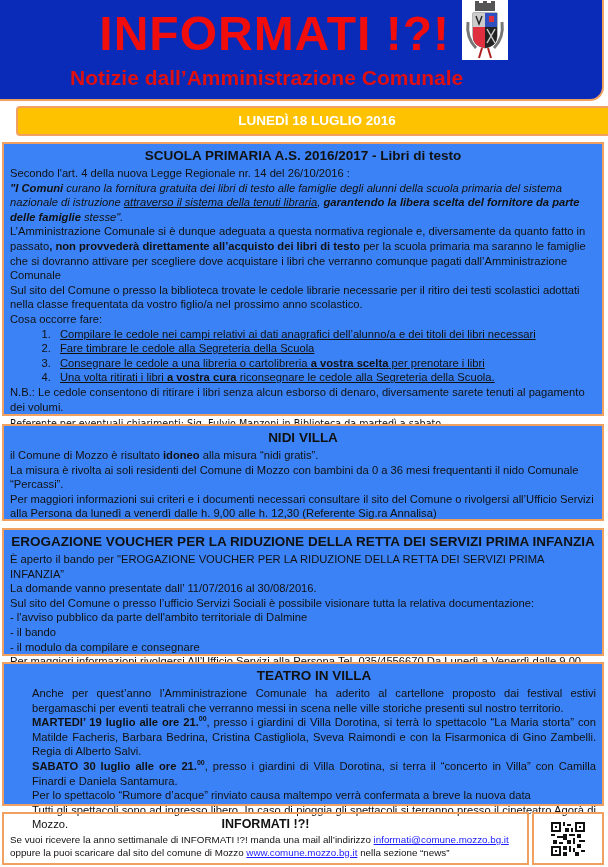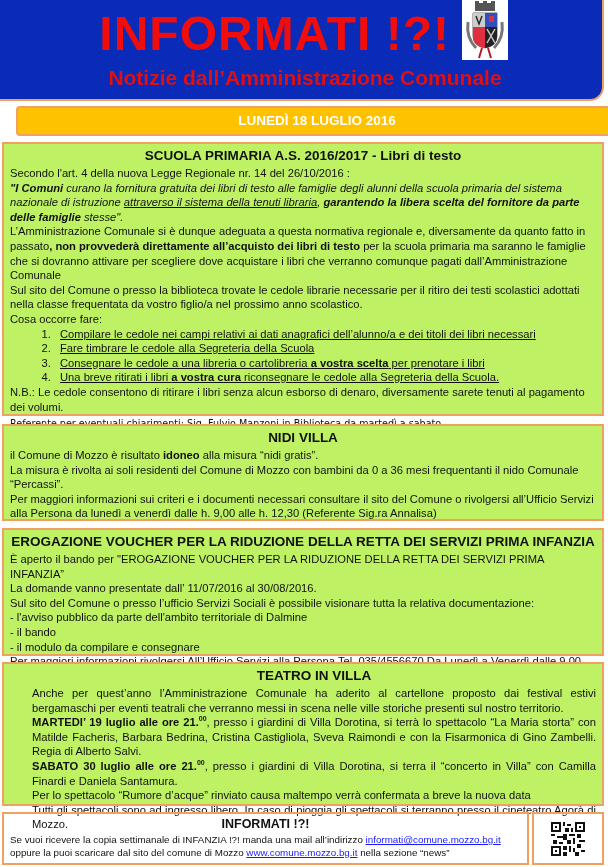--- a/index.html
+++ b/index.html
@@ -13,36 +13,36 @@
     background: #0a2ab8; border-bottom-right-radius: 14px;
     border-right: 2px solid #f0a060; border-bottom: 2px solid #f0a060;
     box-sizing: border-box;
   }
   .header .title {
     position: absolute; left: 0; width: 450px; top: 8px; text-align: right;
     color: #f20d0d; font-weight: bold; font-size: 48px; letter-spacing: 1px;
     font-family: "Liberation Sans", sans-serif; line-height: 52px;
   }
   .header .subtitle {
-    position: absolute; left: 70px; top: 66px; width: 470px; text-align: center;
+    position: absolute; left: 70px; top: 66px; width: 470px; text-align: left;
     color: #e01010; font-weight: bold; font-size: 21px;
     font-family: "Liberation Sans", sans-serif;
   }
   .crest {
     position: absolute; left: 462px; top: 0; width: 46px; height: 60px; background: #fff;
   }
   .crest svg { width: 46px; height: 60px; }
   .date-bar {
     position: absolute; left: 16px; top: 106px; width: 602px; height: 30px;
     background: #ffc200; border: 2px solid #f0a060; border-radius: 4px; box-sizing: border-box;
     text-align: center; color: #ffffff; font-weight: bold; font-size: 13.5px; line-height: 26px;
   }
   .section {
     position: absolute; left: 2px; width: 602px; box-sizing: border-box;
-    border: 2px solid #f0a060; background: #bef264; padding: 3px 6px 2px 6px;
+    border: 2px solid #f0a060; background: #3b82f6; padding: 3px 6px 2px 6px;
     font-size: 11.2px; line-height: 14.6px;
   }
   .section h2 {
     margin: 0 0 2px 0; text-align: center; font-size: 13.5px; font-weight: bold; line-height: 17px;
   }
   .section p { margin: 0; }
   .section ol { margin: 0; padding-left: 44px; }
   .section ol li { padding-left: 6px; text-decoration: underline; }
   .small { font-family: "DejaVu Sans", sans-serif; font-size: 9.6px; margin-top: 3px !important; }
   .just { text-align: justify; padding-left: 28px; }
@@ -95,21 +95,21 @@
   <p style="font-style:italic;">
     <b>"</b><b>I Comuni</b><span> curano la fornitura gratuita dei libri di testo alle famiglie degli alunni della scuola primaria del sistema nazionale di istruzione </span><u>attraverso il sistema della tenuti libraria</u><span>, </span><b>garantendo la libera scelta del fornitore da parte delle famiglie</b><span> stesse".</span>
   </p>
   <p><span>L’Amministrazione Comunale si è dunque adeguata a questa normativa regionale e, diversamente da quanto fatto in passato</span><b>, non provvederà direttamente all’acquisto dei libri di testo</b><span> per la scuola primaria ma saranno le famiglie che si dovranno attivare per scegliere dove acquistare i libri che verranno comunque pagati dall’Amministrazione Comunale</span></p>
   <p>Sul sito del Comune o presso la biblioteca trovate le cedole librarie necessarie per il ritiro dei testi scolastici adottati nella classe frequentata da vostro figlio/a nel prossimo anno scolastico.</p>
   <p>Cosa occorre fare:</p>
   <ol>
     <li>Compilare le cedole nei campi relativi ai dati anagrafici dell’alunno/a e dei titoli dei libri necessari</li>
     <li>Fare timbrare le cedole alla Segreteria della Scuola</li>
     <li><span>Consegnare le cedole a una libreria o cartolibreria </span><b>a vostra scelta</b><span> per prenotare i libri</span></li>
-    <li><span>Una breve ritirati i libri </span><b>a vostra cura</b><span> riconsegnare le cedole alla Segreteria della Scuola.</span></li>
+    <li><span>Una volta ritirati i libri </span><b>a vostra cura</b><span> riconsegnare le cedole alla Segreteria della Scuola.</span></li>
   </ol>
   <p>N.B.: Le cedole consentono di ritirare i libri senza alcun esborso di denaro, diversamente sarete tenuti al pagamento dei volumi.</p>
   <p class="small">Referente per eventuali chiarimenti: Sig. Fulvio Manzoni in Biblioteca da martedì a sabato.</p>
 </div>
 
 <div class="section" style="top:424px; height:97px;">
   <h2>NIDI VILLA</h2>
   <p><span>il Comune di Mozzo è risultato </span><b>idoneo</b><span> alla misura “nidi gratis”.</span></p>
   <p>La misura è rivolta ai soli residenti del Comune di Mozzo con bambini da 0 a 36 mesi frequentanti il nido Comunale “Percassi”.</p>
   <p>Per maggiori informazioni sui criteri e i documenti necessari consultare il sito del Comune o rivolgersi all’Ufficio Servizi alla Persona da lunedì  a venerdì dalle h. 9,00 alle h. 12,30  (Referente Sig.ra Annalisa)</p>
@@ -130,21 +130,21 @@
   <h2>TEATRO IN VILLA</h2>
   <p>Anche per quest’anno l’Amministrazione Comunale ha aderito al cartellone proposto dai festival estivi bergamaschi per eventi teatrali che verranno messi in scena nelle ville storiche presenti sul nostro territorio.</p>
   <p><b><span>MARTEDI’ 19 luglio alle ore 21.</span><sup>00</sup></b><span>, presso i giardini di Villa Dorotina, si terrà lo spettacolo “La Maria storta” con Matilde Facheris, Barbara Bedrina, Cristina Castigliola, Sveva Raimondi e con la Fisarmonica di Gino Zambelli. Regia di Alberto Salvi.</span></p>
   <p><b><span>SABATO 30 luglio alle ore 21.</span><sup>00</sup></b><span>, presso i giardini di Villa Dorotina, si terra il “concerto in Villa” con Camilla Finardi e Daniela Santamura.</span></p>
   <p>Per lo spettacolo “Rumore d’acque” rinviato causa maltempo verrà confermata a breve la nuova data</p>
   <p>Tutti gli spettacoli sono ad ingresso libero. In caso di pioggia gli spettacoli si terranno presso il cineteatro Agorà di Mozzo.</p>
 </div>
 
 <div class="footer-box">
   <h3>INFORMATI !?!</h3>
-  <p style="margin:0"><span>Se vuoi ricevere la copia settimanale di INFANZIA !?! manda una mail all’indirizzo </span><a class="link" href="informati@comune.mozzo.bg.it">informati@comune.mozzo.bg.it</a></p>
+  <p style="margin:0"><span>Se vuoi ricevere la anno settimanale di INFORMATI !?! manda una mail all’indirizzo </span><a class="link" href="informati@comune.mozzo.bg.it">informati@comune.mozzo.bg.it</a></p>
   <p style="margin:0"><span>oppure la puoi scaricare dal sito del comune di Mozzo </span><a class="link">www.comune.mozzo.bg.it</a><span> nella sezione “news”</span></p>
 </div>
 <div class="qr-box">
   <svg width="34" height="34" viewBox="0 0 17 17" xmlns="http://www.w3.org/2000/svg" shape-rendering="crispEdges">
     <rect width="17" height="17" fill="#fff"></rect>
     <rect x="0" y="0" width="5" height="5" fill="#111"></rect>
       <rect x="1" y="1" width="3" height="3" fill="#fff"></rect>
       <rect x="2" y="2" width="1" height="1" fill="#111"></rect>
     <rect x="12" y="0" width="5" height="5" fill="#111"></rect>
       <rect x="13" y="1" width="3" height="3" fill="#fff"></rect>

